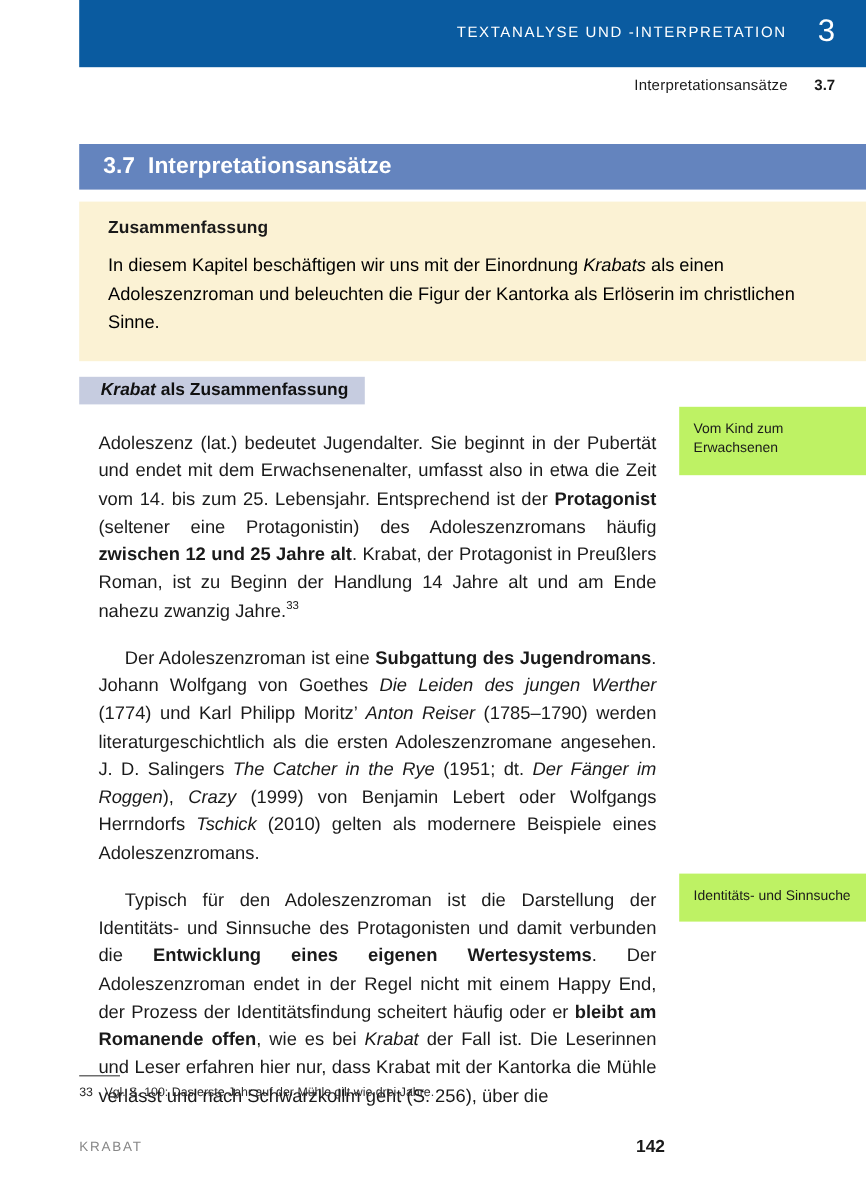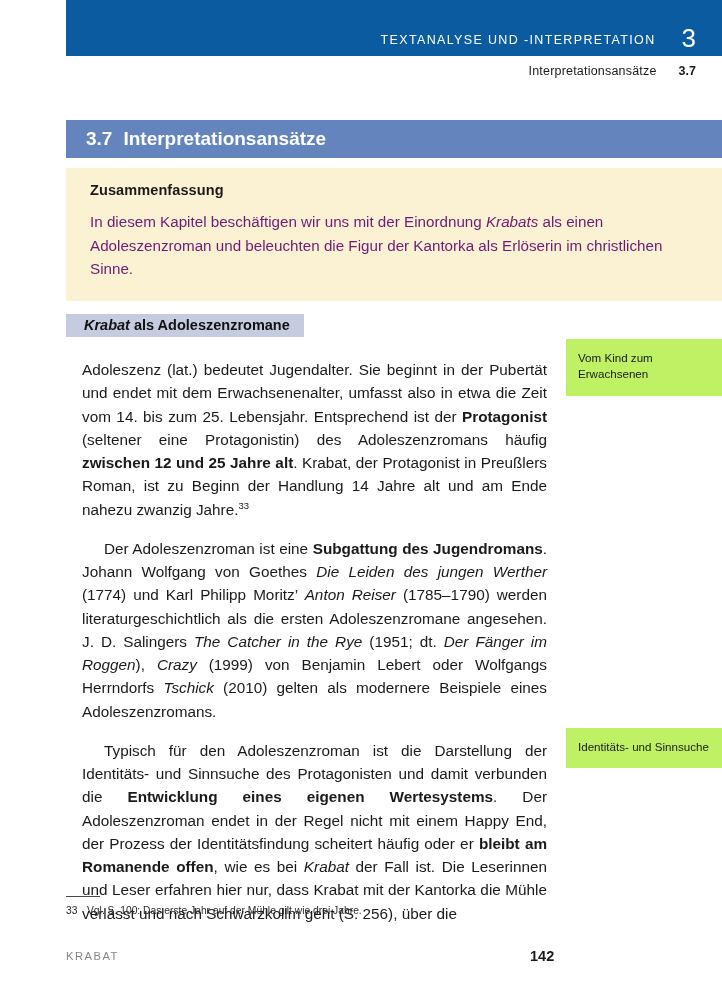--- a/index.html
+++ b/index.html
@@ -21,21 +21,21 @@
     position: absolute;
     left: 66px;
     top: 0;
     width: 656px;
     height: 56px;
     background: #0a5ba0;
   }
   .header-bar-inner {
     position: absolute;
     right: 0;
-    bottom: 8px;
+    bottom: 21px;
     display: flex;
     align-items: baseline;
     justify-content: flex-end;
     white-space: nowrap;
     text-align: center;
   }
   .header-chapter-title {
     color: #ffffff;
     font-size: 12.5px;
     letter-spacing: 1.35px;
@@ -110,21 +110,21 @@
   .summary-heading {
     font-size: 14.5px;
     font-weight: bold;
     color: #1a1a1a;
     margin: 0 0 12px 0;
     letter-spacing: 0.1px;
   }
   .summary-text {
     font-size: 15.2px;
     line-height: 1.55;
-    color: #701a75;
+    color: #000000;
     margin: 0;
   }
   .summary-text i { font-style: italic; }
 
   
   .body-col {
     position: absolute;
     left: 66px;
     top: 314px;
     width: 497px;
@@ -244,21 +244,21 @@
 
 <div class="summary-box">
   <div class="summary-heading">Zusammenfassung</div>
   <p class="summary-text">
     <span>In diesem Kapitel beschäftigen wir uns mit der Einordnung </span><i>Krabats</i><span> als einen Adoleszenzroman und beleuchten die Figur der Kantorka als Erlöserin im christlichen Sinne.</span>
   </p>
 </div>
 
 <div class="body-col">
 
-  <div class="subhead-band"><i>Krabat</i><span> als Adoleszenzromane</span></div>
+  <div class="subhead-band"><i>Krabat</i><span> als Zusammenfassung</span></div>
 
   <p class="para"><span>Adoleszenz (lat.) bedeutet Jugendalter. Sie beginnt in der Pubertät und endet mit dem Erwachsenenalter, umfasst also in etwa die Zeit vom 14. bis zum 25. Lebensjahr. Entsprechend ist der </span><b>Protagonist</b><span> (seltener eine Protagonistin) des Adoleszenzromans häufig </span><b>zwischen 12 und 25 Jahre alt</b><span>. Krabat, der Protagonist in Preußlers Roman, ist zu Beginn der Handlung 14 Jahre alt und am Ende nahezu zwanzig Jahre.</span><sup>33</sup></p>
 
   <p class="para indent"><span>Der Adoleszenzroman ist eine </span><b>Subgattung des Jugendromans</b><span>. Johann Wolfgang von Goethes </span><i>Die Leiden des jungen Werther</i><span> (1774) und Karl Philipp Moritz’ </span><i>Anton Reiser</i><span> (1785–1790) werden literaturgeschichtlich als die ersten Adoleszenzromane angesehen. J. D. Salingers </span><i>The Catcher in the Rye</i><span> (1951; dt. </span><i>Der Fänger im Roggen</i><span>), </span><i>Crazy</i><span> (1999) von Benjamin Lebert oder Wolfgangs Herrndorfs </span><i>Tschick</i><span> (2010) gelten als modernere Beispiele eines Adoleszenzromans.</span></p>
 
   <p class="para indent"><span>Typisch für den Adoleszenzroman ist die Darstellung der Identitäts- und Sinnsuche des Protagonisten und damit verbunden die </span><b>Entwicklung eines eigenen Wertesystems</b><span>. Der Adoleszenzroman endet in der Regel nicht mit einem Happy End, der Prozess der Identitätsfindung scheitert häufig oder er </span><b>bleibt am Romanende offen</b><span>, wie es bei </span><i>Krabat</i><span> der Fall ist. Die Leserinnen und Leser erfahren hier nur, dass Krabat mit der Kantorka die Mühle verlässt und nach Schwarzkollm geht (S. 256), über die</span></p>
 
 </div>
 
 <div class="margin-note" id="note-1">Vom Kind zum Erwachsenen</div>

